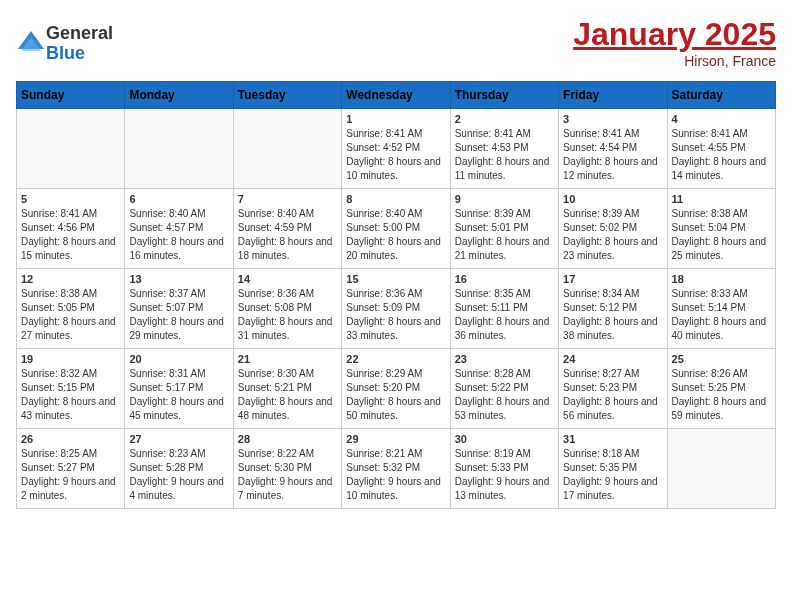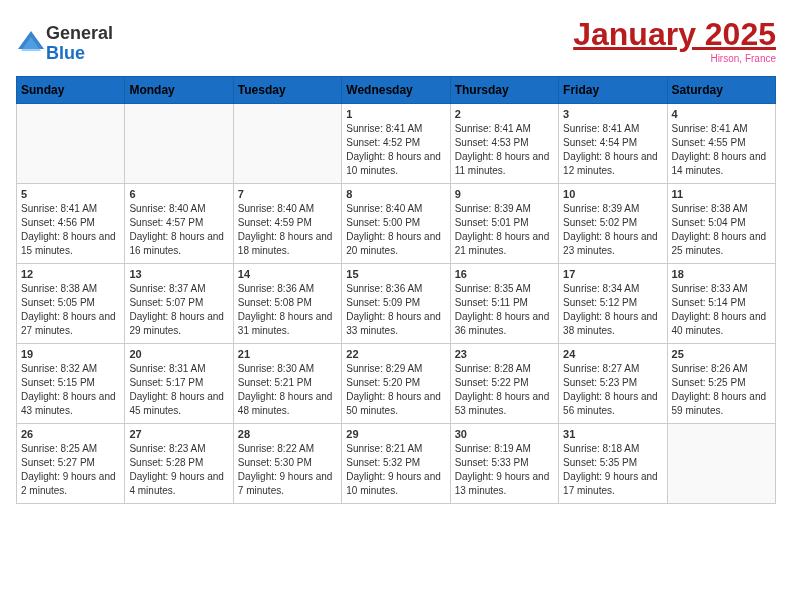--- a/index.html
+++ b/index.html
@@ -43,22 +43,22 @@
     .title-block {
       text-align: right;
     }
     .month-title {
       font-size: 32px;
       font-weight: bold;
       color: #b91c1c;
       text-decoration: underline;
     }
     .location {
-      font-size: 10px;
-      color: #ec4899;
+      font-size: 14px;
+      color: #7f1d1d;
     }
     .calendar {
       width: 100%;
       border-collapse: collapse;
       border: 1px solid #ccc;
     }
     .calendar th {
       background: #1a6fc4;
       color: #000000;
       font-size: 12px;

